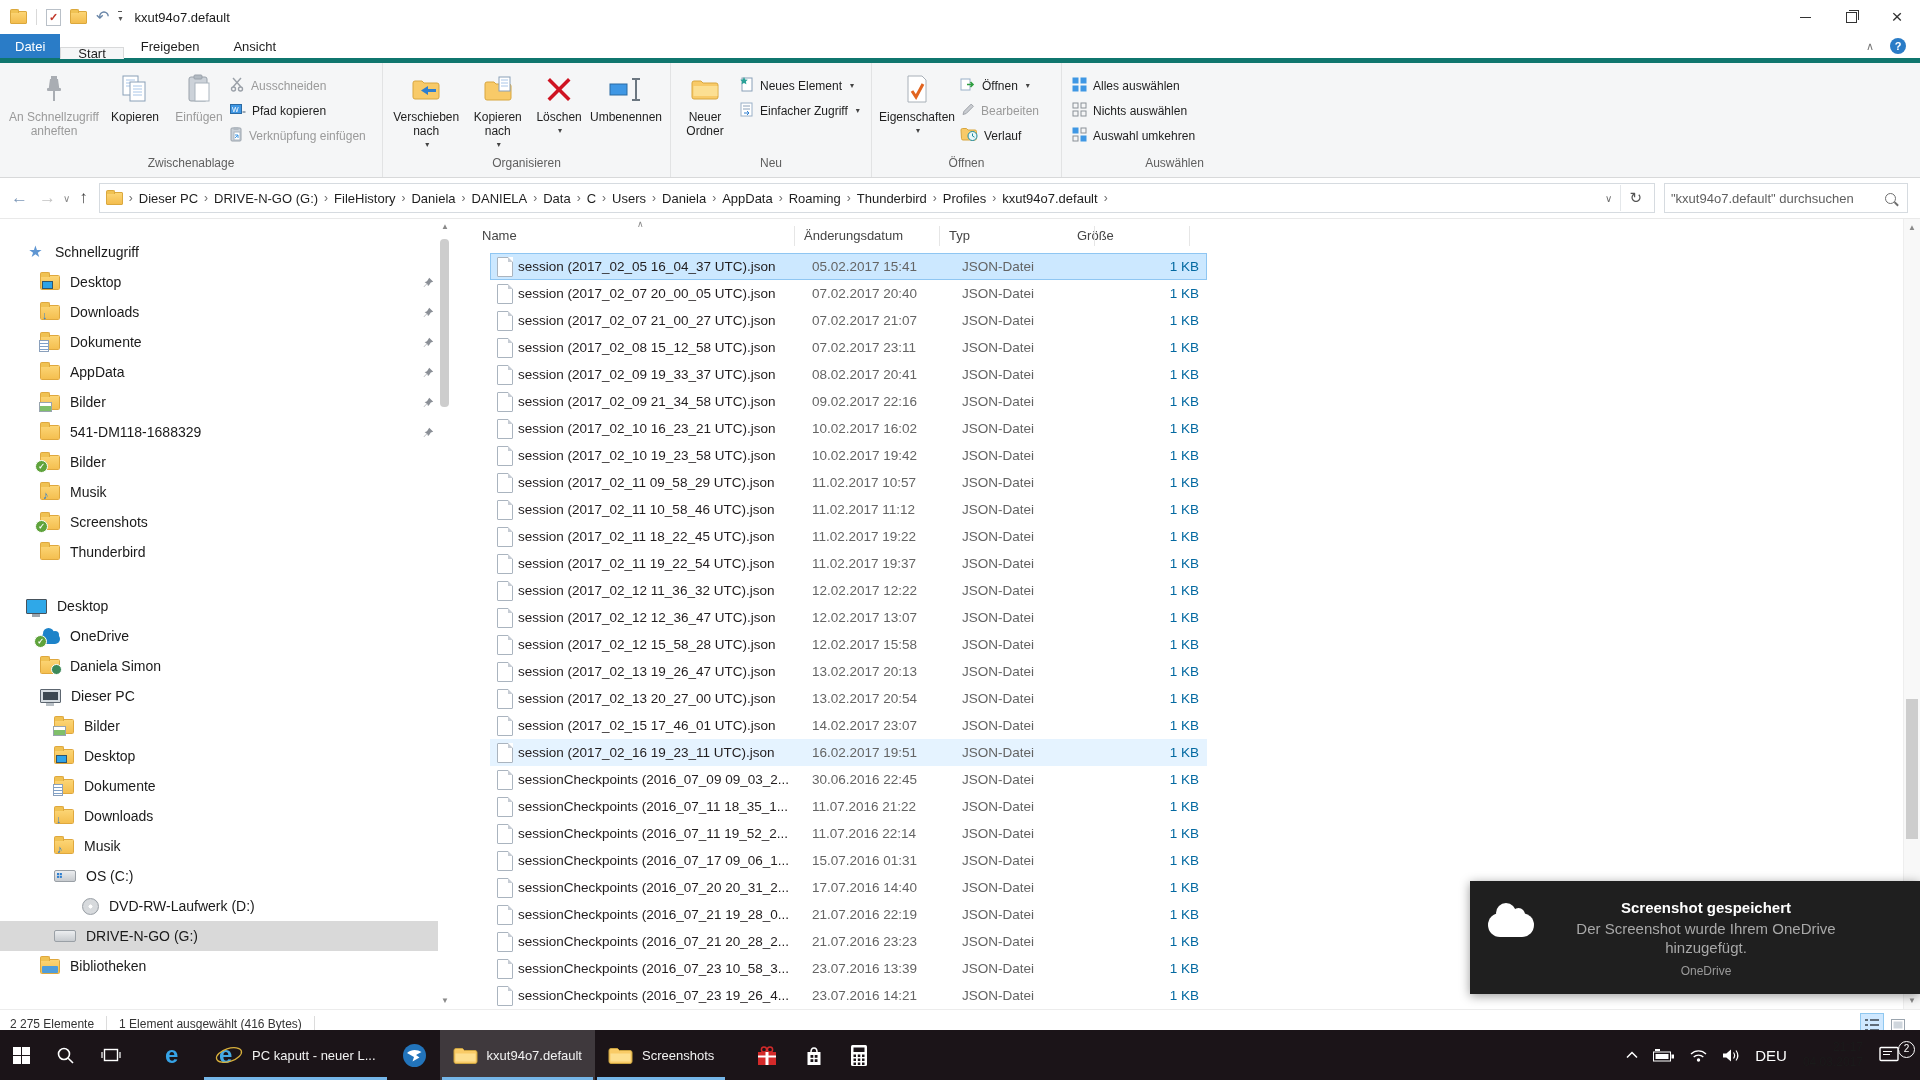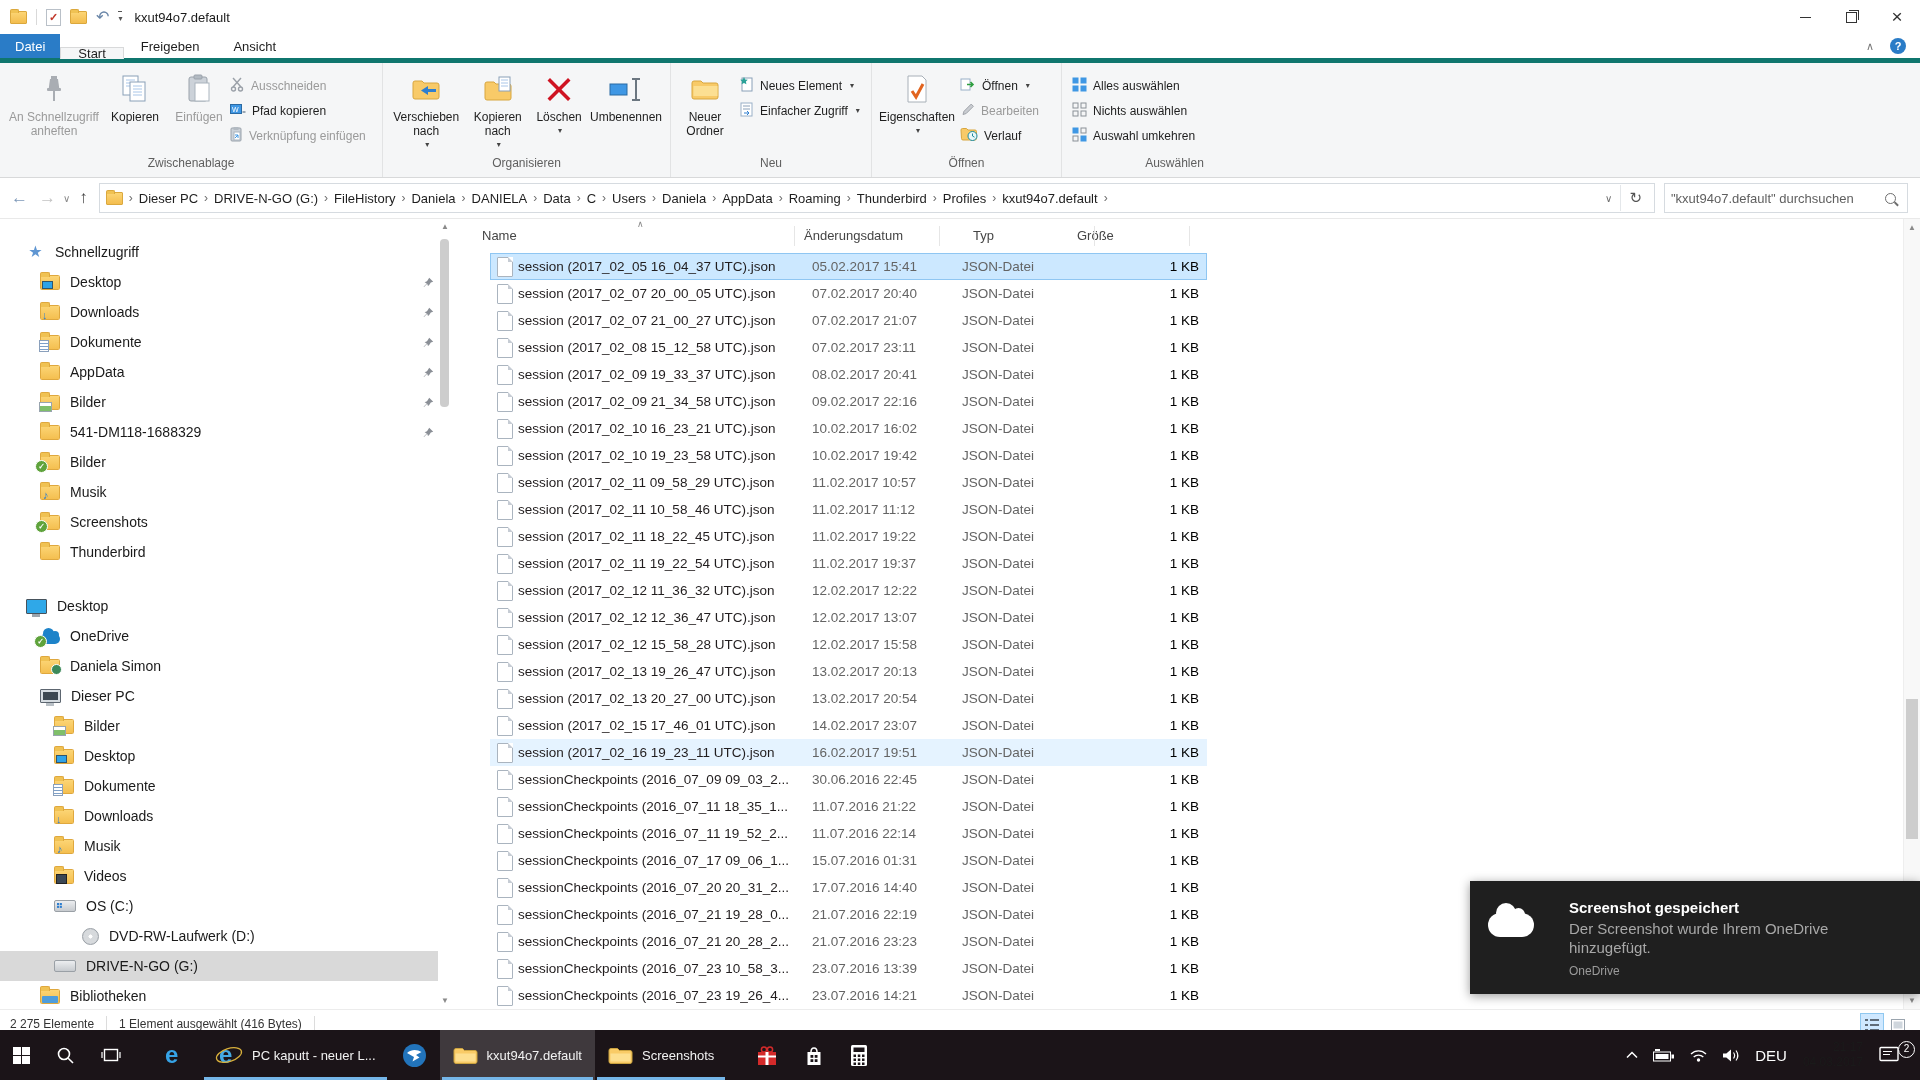--- a/index.html
+++ b/index.html
@@ -102,40 +102,40 @@
   .rows{position:absolute;top:34px;left:0;right:0;bottom:0;overflow:hidden;}
   .row{height:27px;display:flex;align-items:center;margin-left:38px;width:717px;font-size:13.5px;box-sizing:border-box;}
   .row.selected{background:#cce8ff;box-shadow:inset 0 0 0 1px #8fc6f2;}
   .row.hover{background:#e5f3ff;}
   .c-ic{width:28px;padding-left:7px;box-sizing:border-box;}
   .page{width:14px;height:18px;background:#fff;border:1px solid #aab4bf;border-radius:1px;position:relative;display:block;}
   .page::before{content:"";position:absolute;top:-1px;right:-1px;border-style:solid;border-width:0 5px 5px 0;border-color:#fff #fff #c6ccd4 #c6ccd4;}
   .c-name{width:294px;color:#211d1e;white-space:nowrap;overflow:hidden;}
   .c-date{width:150px;color:#646464;}
   .c-type{width:150px;color:#646464;}
-  .c-size{flex:1;text-align:right;padding-right:8px;color:#000000;}
+  .c-size{flex:1;text-align:right;padding-right:8px;color:#0369a1;}
   
   .sscroll{position:absolute;left:438px;top:0;width:14px;height:100%;background:#fff;}
   .sscroll .arr{position:absolute;left:0;width:14px;height:16px;color:#8a8a8a;font-size:8px;text-align:center;line-height:16px;}
   .sscroll .thumb{position:absolute;left:2px;width:9px;background:#cdcdcd;border-radius:4px;}
   .vscroll{position:absolute;right:0;top:0;width:17px;height:100%;background:#f8f8f8;border-left:1px solid #eee;box-sizing:border-box;}
   .vscroll .arr{position:absolute;left:0;width:16px;height:17px;color:#8a8a8a;font-size:8px;text-align:center;line-height:17px;}
   .vscroll .thumb{position:absolute;left:2px;width:12px;background:#cdcdcd;}
   
   .statusbar{height:28px;display:flex;align-items:center;font-size:12px;color:#333;border-top:1px solid #ececec;position:relative;background:#fff;}
   .st-sep{width:1px;height:16px;background:#dcdcdc;margin:0 12px;}
   .viewtoggles{position:absolute;right:10px;top:3px;display:flex;gap:2px;}
   .vt{width:22px;height:21px;display:flex;align-items:center;justify-content:center;border:1px solid transparent;}
   .vt.sel{background:#cfe8ff;border-color:#90c8f0;}
   
   .toast{position:absolute;left:1470px;top:881px;width:450px;height:113px;background:#1f1f1f;color:#fff;z-index:50;display:flex;box-shadow:0 2px 10px rgba(0,0,0,.4);box-sizing:border-box;padding:18px 16px 0 18px;}
   .tcloud{width:46px;height:24px;background:#fff;border-radius:13px;position:relative;margin-top:14px;flex:none;}
   .tcloud::before{content:"";position:absolute;left:8px;top:-10px;width:20px;height:20px;border-radius:50%;background:#fff;}
   .tcloud::after{content:"";position:absolute;left:24px;top:-5px;width:13px;height:13px;border-radius:50%;background:#fff;}
-  .ttext{margin-left:35px;}
+  .ttext{margin-left:22px;text-align:center;}
   .ttitle{font-size:15px;font-weight:bold;color:#fff;}
   .tbody{font-size:15px;color:#a8a8a8;line-height:19px;margin-top:3px;width:300px;}
   .tapp{font-size:12px;color:#9a9a9a;margin-top:7px;}
   
   .taskbar{position:absolute;left:0;bottom:0;right:0;height:50px;background:#1b1418;display:flex;align-items:stretch;z-index:60;}
   .titem{display:flex;align-items:center;padding:0 13px;position:relative;color:#f0f0f0;}
   .titem.active{background:rgba(255,255,255,0.16);}
   .titem .tlabel{margin-left:9px;font-size:13px;color:#f2f2f2;white-space:nowrap;}
   .uline{position:absolute;left:2px;right:2px;bottom:0;height:3px;background:#75b6e8;}
   .tray{margin-left:auto;display:flex;align-items:center;padding-right:6px;}
@@ -604,26 +604,20 @@
           </span>
           <span class="slabel">Downloads</span>
         </div>
         <div class="srow" style="padding-left: 54px;">
           <span class="ic folder">
             <span class="bdg bdg-note">♪</span>
           </span>
           <span class="slabel">Musik</span>
         </div>
         <div class="srow" style="padding-left: 54px;">
-          <span class="ic folder">
-            <span class="bdg bdg-film"></span>
-          </span>
-          <span class="slabel">Videos</span>
-        </div>
-        <div class="srow" style="padding-left: 54px;">
           <span class="ic drv drv-os"></span>
           <span class="slabel">OS (C:)</span>
         </div>
         <div class="srow" style="padding-left: 82px;">
           <span class="ic dvd"></span>
           <span class="slabel">DVD-RW-Laufwerk (D:)</span>
         </div>
         <div class="srow sel" style="padding-left: 54px;">
           <span class="ic drv"></span>
           <span class="slabel">DRIVE-N-GO (G:)</span>
@@ -636,21 +630,21 @@
     <div class="sscroll">
       <span class="arr" style="top:0;">▲</span>
       <span class="thumb" style="top:20px;height:168px;"></span>
       <span class="arr" style="bottom:0;">▼</span>
     </div>
     <div class="list">
       <div class="cols">
         <span class="sortmark">∧</span>
         <span class="colcell" style="left:30px;">Name</span>
         <span class="colcell" style="left:352px;">Änderungsdatum</span>
-        <span class="colcell" style="left:497px;margin-left:24px;">Typ</span>
+        <span class="colcell" style="left:497px;">Typ</span>
         <span class="colcell" style="left:625px;">Größe</span>
         <span class="colsep" style="left:342px;"></span>
         <span class="colsep" style="left:487px;"></span>
         <span class="colsep" style="left:642px;"></span>
         <span class="colsep" style="left:737px;"></span>
       </div>
       <div class="rows" id="rows">
           <div class="row selected">
             <span class="c-ic">
               <span class="page"></span>

